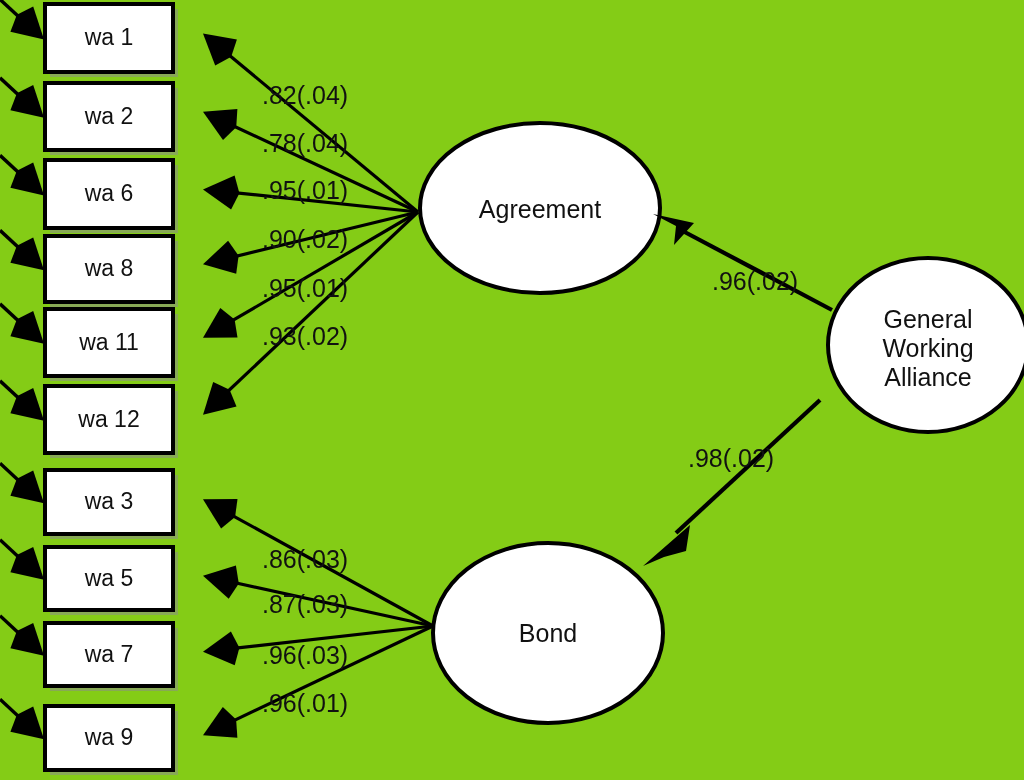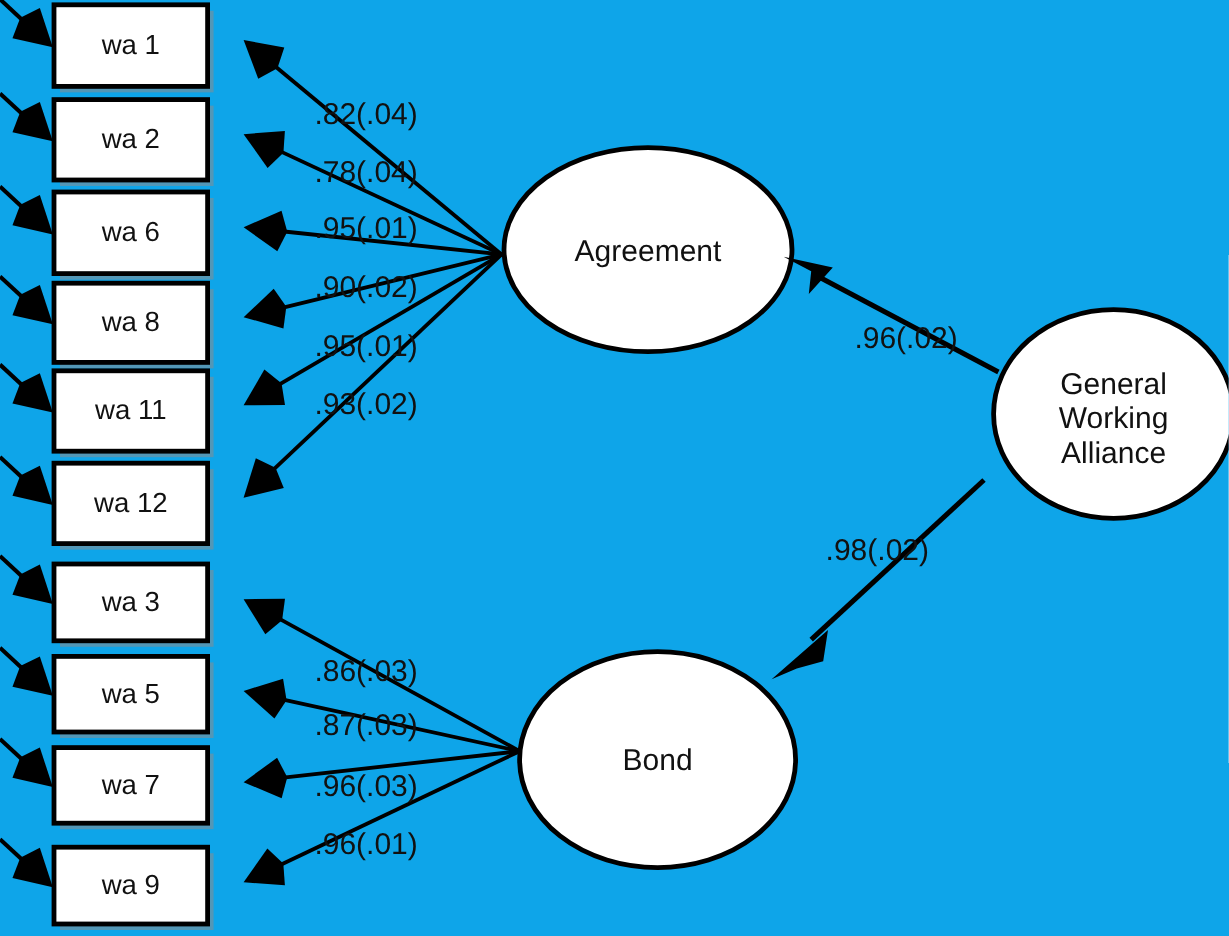--- a/index.html
+++ b/index.html
@@ -5,21 +5,21 @@
 <style>
   html, body {
     margin: 0;
     padding: 0;
     background: #ffffff;
   }
   #diagram-root {
     position: relative;
     width: 1024px;
     height: 780px;
-    background: #0ea5e9;
+    background: #84cc16;
     font-family: "Liberation Sans", sans-serif;
     overflow: hidden;
   }
   svg#sem-canvas {
     position: absolute;
     top: 0;
     left: 0;
     width: 1024px;
     height: 780px;
     display: block;

